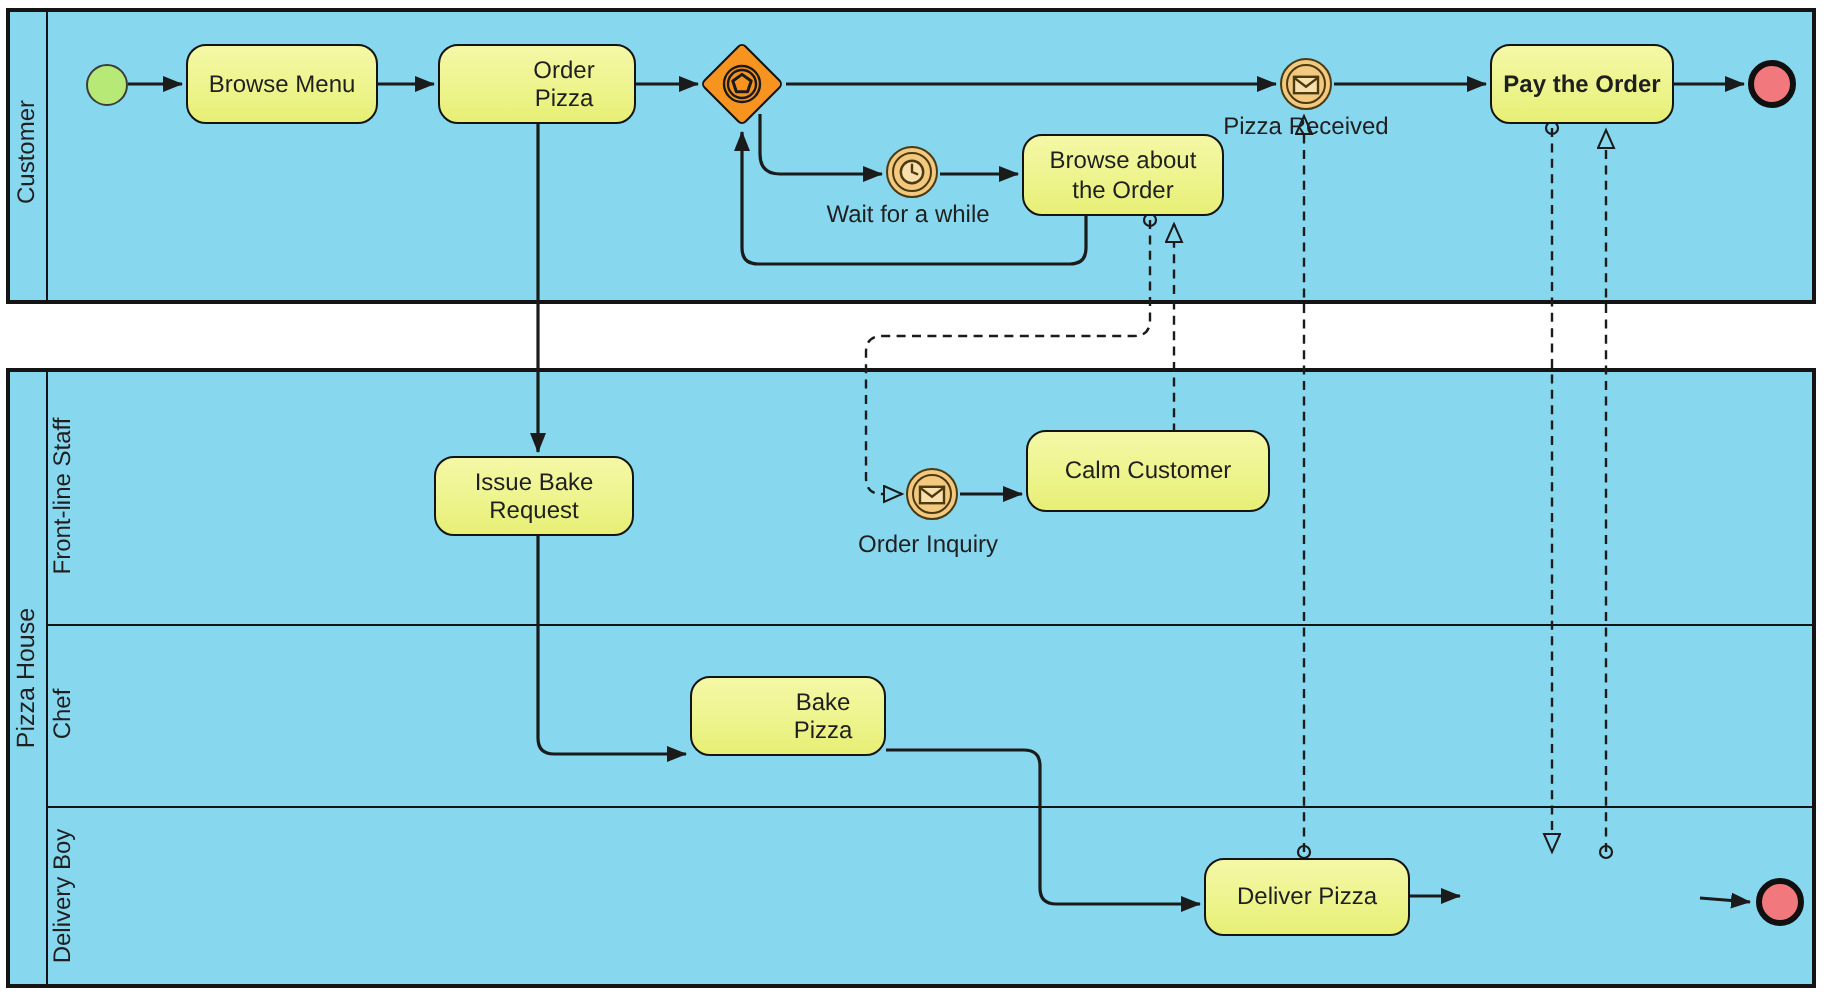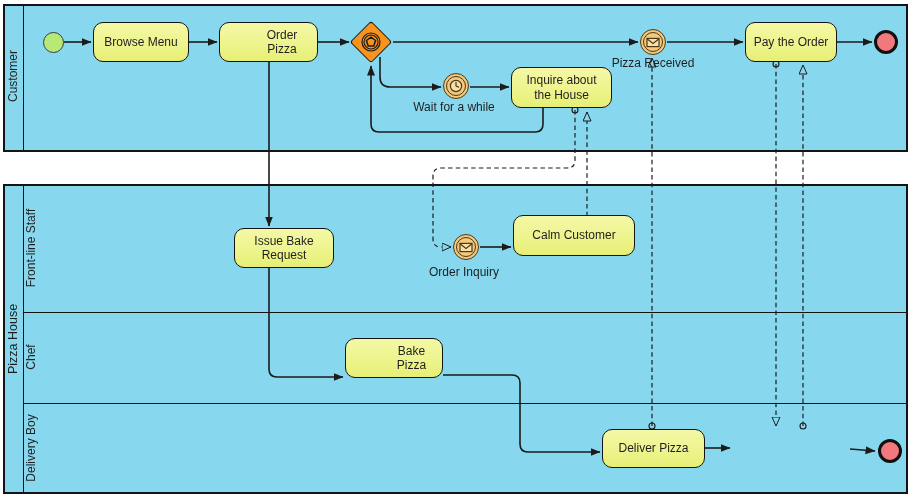--- a/index.html
+++ b/index.html
@@ -136,39 +136,39 @@
   <div class="event ev-intermediate" style="left:443px;top:73px;width:26px;height:26px;">
     <div class="inner-ring"></div>
     <svg class="ev-icon" width="14" height="14" viewBox="0 0 14 14">
       <circle cx="7" cy="7" r="5.6" fill="#F9DFAD" stroke="#4C3A10" stroke-width="1.2"></circle>
       <path d="M7,7 L7,3.4 M7,7 L9.6,8.1" fill="none" stroke="#4C3A10" stroke-width="1.2" stroke-linecap="round"></path>
     </svg>
   </div>
   <div class="float-label" style="left:404px;top:101px;width:100px;">Wait for a while</div>
 
   <div class="task" style="left:511px;top:67px;width:101px;height:41px;">
-    <span>Inquire about the House</span>
+    <span>Browse about the Order</span>
   </div>
 
   <div class="event ev-intermediate" style="left:640px;top:29px;width:26px;height:26px;">
     <div class="inner-ring"></div>
     <svg class="ev-icon" width="14" height="11" viewBox="0 0 14 11">
       <rect x="1" y="1.4" width="12" height="8.2" fill="#F9DFAD" stroke="#4C3A10" stroke-width="1.2"></rect>
       <polyline points="1,1.8 7,6.4 13,1.8" fill="none" stroke="#4C3A10" stroke-width="1.2"></polyline>
     </svg>
   </div>
   <div class="float-label" style="left:602px;top:57px;width:102px;">Pizza Received</div>
 
-  <div class="task" style="left:745px;top:22px;width:92px;height:40px;">
+  <div class="task" style="left:745px;top:22px;width:92px;height:40px;font-weight:bold;">
     <span>Pay the Order</span>
   </div>
 
   <div class="event ev-end" style="left:874px;top:30px;width:24px;height:24px;"></div>
 
-  <div class="task" style="left:234px;top:228px;width:100px;height:40px;">
+  <div class="task" style="left:217px;top:228px;width:100px;height:40px;">
     <span>Issue Bake Request</span>
   </div>
 
   <div class="event ev-intermediate" style="left:453px;top:234px;width:26px;height:26px;">
     <div class="inner-ring"></div>
     <svg class="ev-icon" width="14" height="11" viewBox="0 0 14 11">
       <rect x="1" y="1.4" width="12" height="8.2" fill="#F9DFAD" stroke="#4C3A10" stroke-width="1.2"></rect>
       <polyline points="1,1.8 7,6.4 13,1.8" fill="none" stroke="#4C3A10" stroke-width="1.2"></polyline>
     </svg>
   </div>

